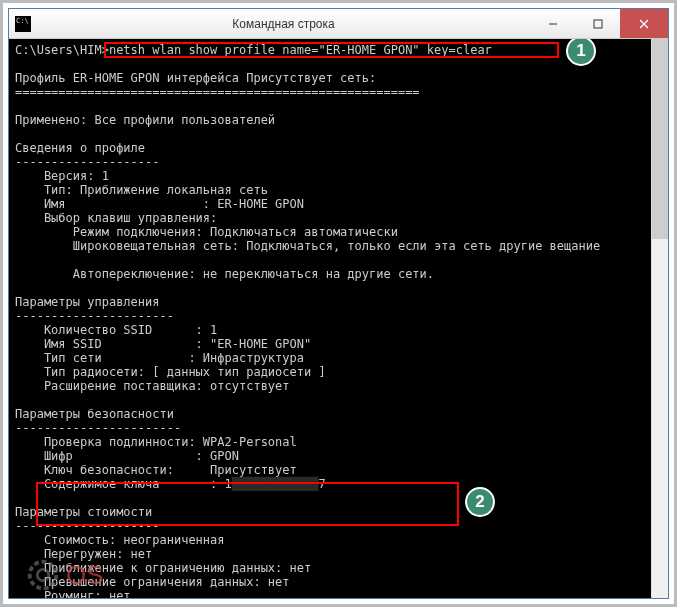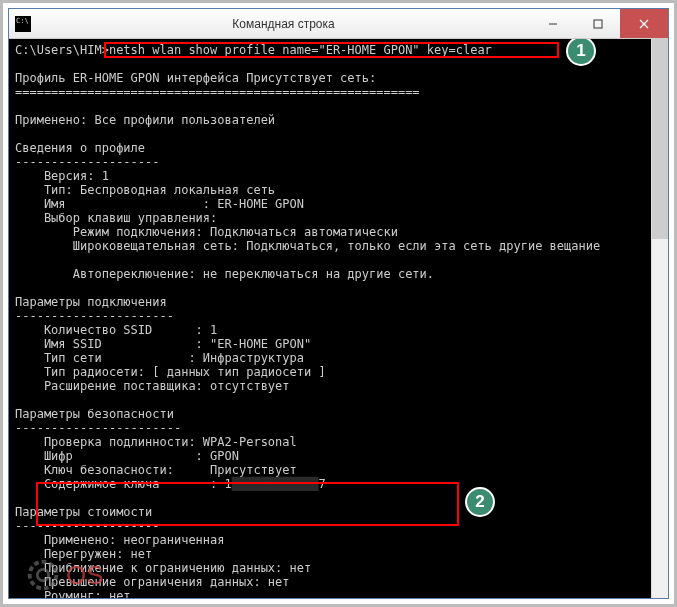--- a/index.html
+++ b/index.html
@@ -166,46 +166,46 @@
   <div class="terminal"><span>C:\Users\HIM&gt;</span><span>netsh wlan show profile name="ER-HOME GPON" key=clear</span>
 
 <span>Профиль ER-HOME GPON интерфейса Присутствует сеть:</span>
 <span>========================================================</span>
 
 <span>Применено: Все профили пользователей</span>
 
 <span>Сведения о профиле</span>
 <span>--------------------</span>
 <span>    Версия: 1</span>
-<span>    Тип: Беспроводная локальная сеть</span>
+<span>    Тип: Приближение локальная сеть</span>
 <span>    Имя                   : ER-HOME GPON</span>
 <span>    Выбор клавиш управления:</span>
 <span>        Режим подключения: Подключаться автоматически</span>
 <span>        Широковещательная сеть: Подключаться, только если эта сеть другие вещание</span>
 
 <span>        Автопереключение: не переключаться на другие сети.</span>
 
-<span>Параметры подключения</span>
+<span>Параметры управления</span>
 <span>----------------------</span>
 <span>    Количество SSID      : 1</span>
 <span>    Имя SSID             : "ER-HOME GPON"</span>
 <span>    Тип сети            : Инфраструктура</span>
 <span>    Тип радиосети: [ данных тип радиосети ]</span>
 <span>    Расширение поставщика: отсутствует</span>
 
 <span>Параметры безопасности</span>
 <span>-----------------------</span>
 <span>    Проверка подлинности: WPA2-Personal</span>
 <span>    Шифр                 : GPON</span>
 <span>    Ключ безопасности:     Присутствует</span>
 <span>    Содержимое ключа       : 1</span><span class="redacted">████████████</span><span>7</span>
 
 <span>Параметры стоимости</span>
 <span>--------------------</span>
-<span>    Применено: неограниченная</span>
+<span>    Стоимость: неограниченная</span>
 <span>    Перегружен: нет</span>
 <span>    Приближение к ограничению данных: нет</span>
 <span>    Превышение ограничения данных: нет</span>
 <span>    Роуминг: нет</span>
 
 
 
 <div class="highlight-box hb1"></div>
 <div class="highlight-box hb2"></div>
 <div class="num-badge nb1">1</div>

